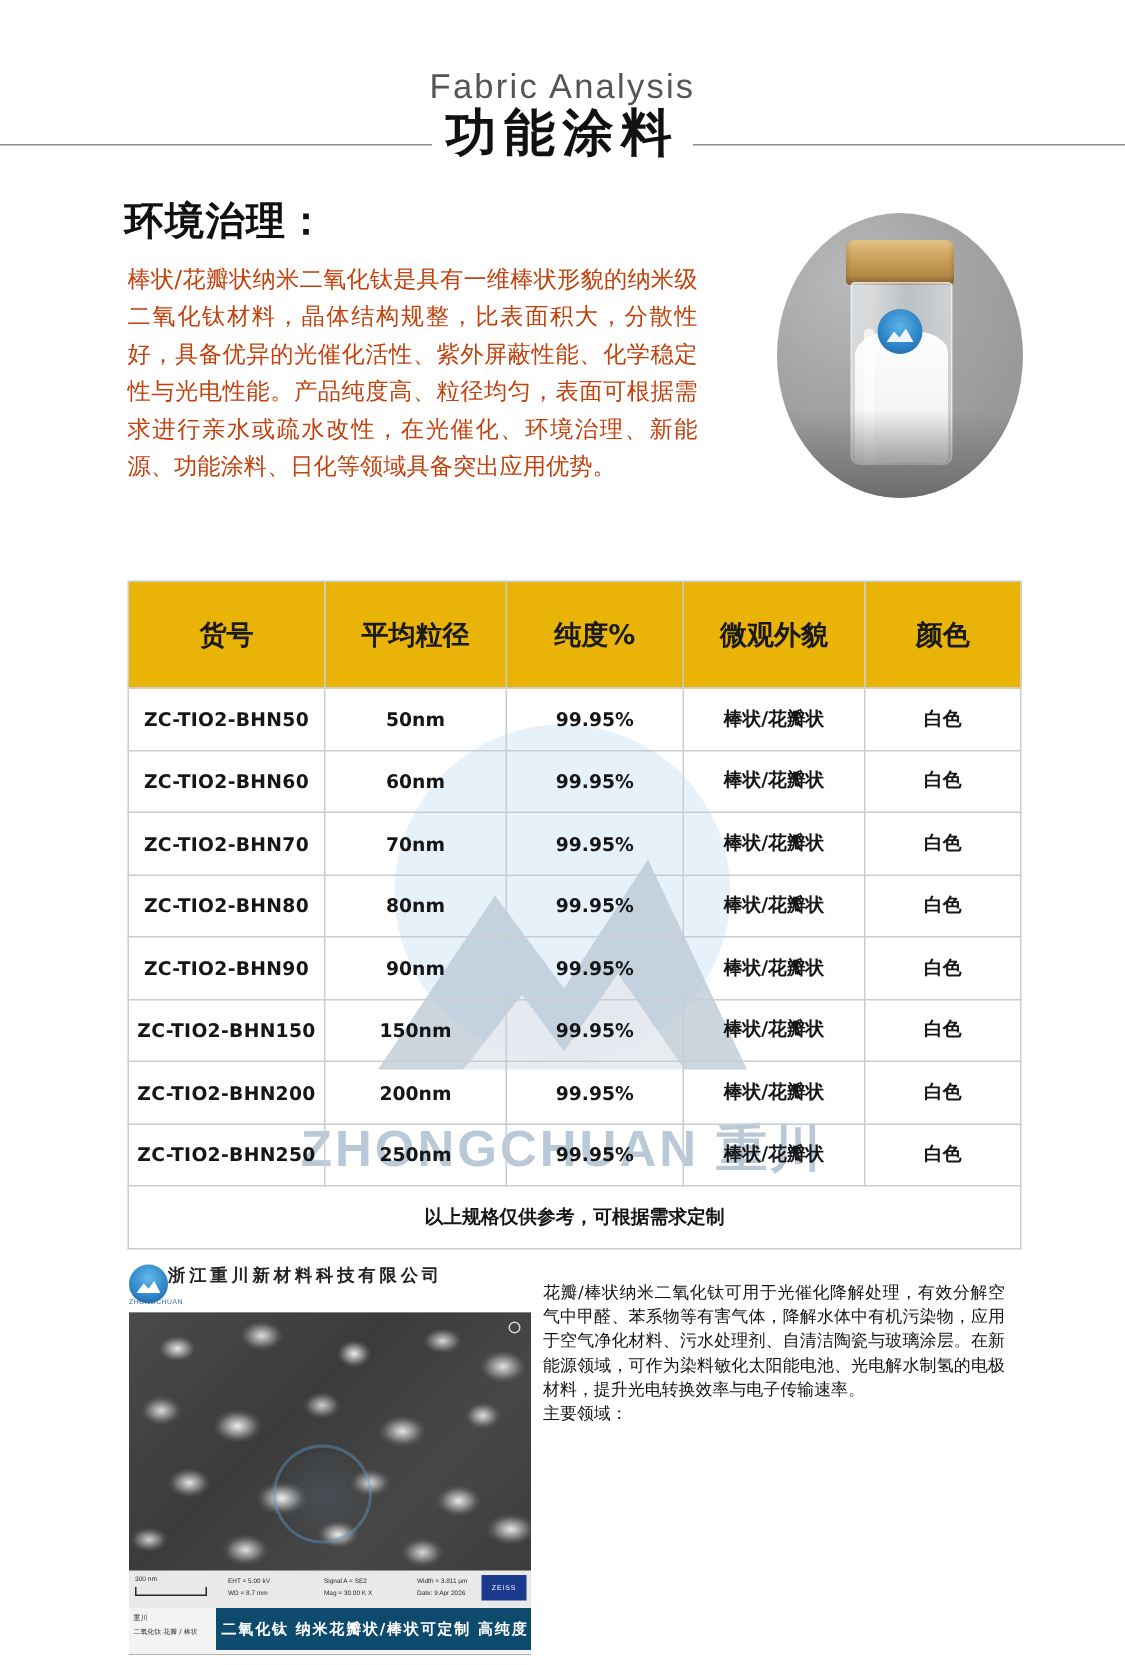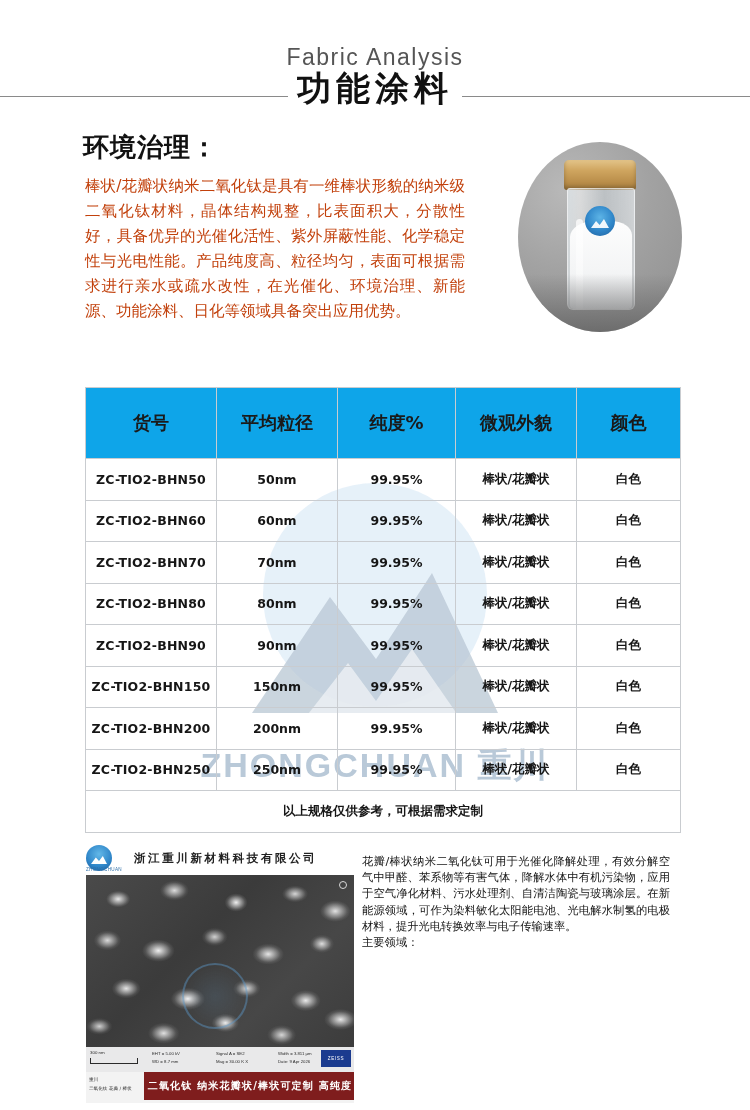--- a/index.html
+++ b/index.html
@@ -182,21 +182,21 @@
     background: transparent;
     table-layout: fixed;
   }
   table.spec th, table.spec td {
     border: 1px solid #c9ccd0;
     text-align: center;
     vertical-align: middle;
     font-family: "DejaVu Sans", sans-serif;
   }
   table.spec thead th {
-    background: #0ea5e9;
+    background: #eab308;
     height: 68px;
     font-size: 18px;
     font-weight: bold;
     color: #1a1a1a;
   }
   .cat-row td {
     height: 38px;
     font-size: 19px;
     font-weight: bold;
     background: transparent;
@@ -223,22 +223,21 @@
   }
 
   
   .brand-row {
     position: absolute;
     top: 843px;
     left: 86px;
     width: 270px;
     height: 30px;
     display: flex;
-    align-items: center;
-    gap: 22px;
+    gap: 0;
   }
   .brand-logo {
     width: 26px; height: 26px;
     border-radius: 50%;
     position: relative;
     background: radial-gradient(circle at 50% 35%, #63b8e8 0%, #2f86c9 58%, #1d5c99 100%);
     flex: 0 0 auto;
   }
   .brand-logo::after {
     content: "";
@@ -377,21 +376,21 @@
     font-size: 4.6px;
     line-height: 9px;
     color: #333;
     font-family: "DejaVu Sans", sans-serif;
   }
   .sem-banner {
     position: absolute;
     left: 58px; top: 0px;
     width: 212px;
     height: 28px;
-    background: #7f1d1d;
+    background: #0c4a6e;
     color: #ffffff;
     font-size: 10px;
     font-weight: bold;
     letter-spacing: 1.2px;
     display: flex;
     align-items: center;
     justify-content: center;
     font-family: "DejaVu Sans", sans-serif;
   }
 

